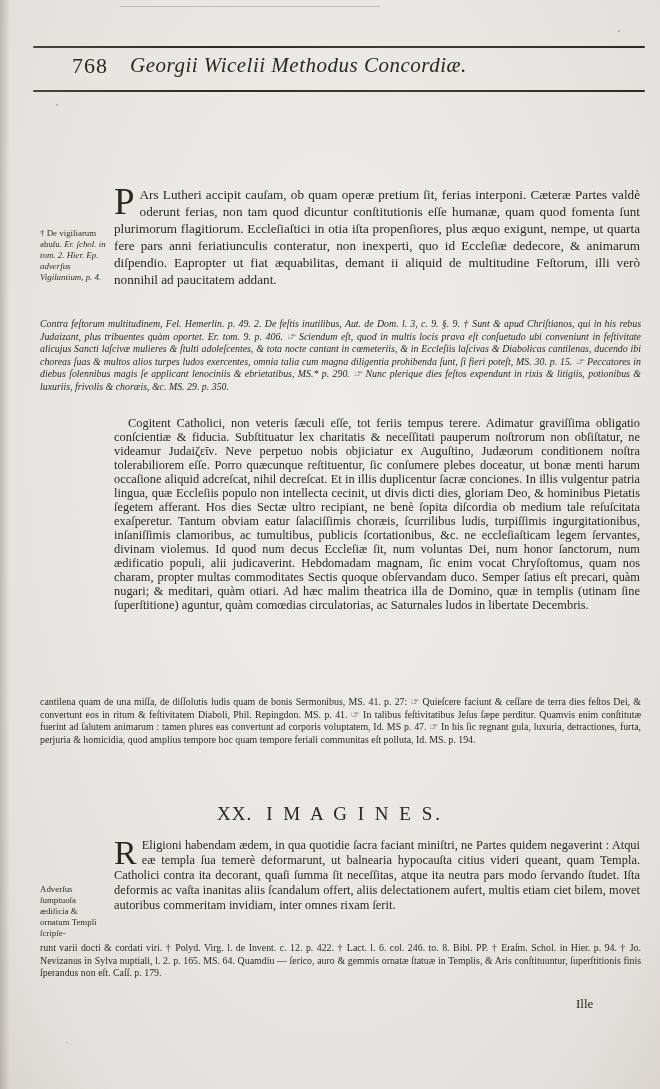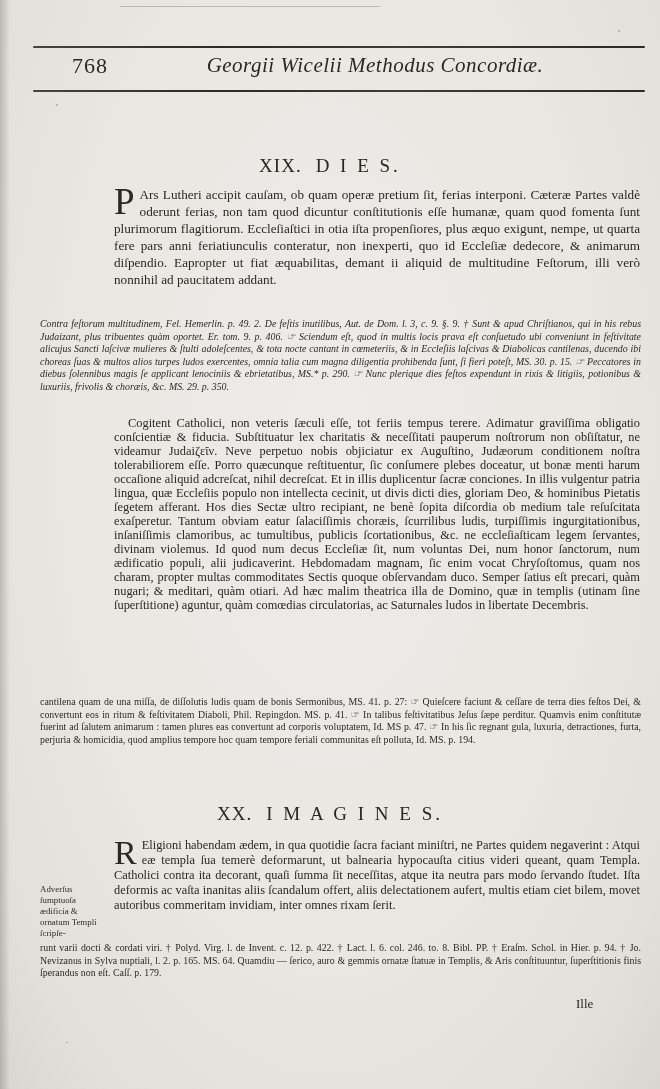--- a/index.html
+++ b/index.html
@@ -19,21 +19,21 @@
   .edge-shadow{position:absolute;left:0;top:0;width:10px;height:100%;
     background:linear-gradient(to right, rgba(70,65,55,.25), rgba(0,0,0,0));}
   .faint-top{position:absolute;left:120px;top:6px;width:260px;height:1px;background:rgba(60,55,45,.25);}
   .rule{position:absolute;left:33px;width:612px;height:2px;
     background:linear-gradient(to right,#4a443a 0%,#2f2a22 30%,#423c32 60%,#2f2a22 100%);
     border-radius:1px;}
   .rule.r1{top:46px;}
   .rule.r2{top:90px;}
 
   .page-number{position:absolute;left:72px;top:53px;font-size:22px;letter-spacing:1px;}
-  .running-title{position:absolute;left:130px;right:40px;top:53px;text-align:center;
+  .running-title{position:absolute;left:130px;right:40px;top:53px;text-align:left;
     font-style:italic;font-size:21px;letter-spacing:.5px;}
 
   .section-heading{position:absolute;left:0;width:660px;text-align:center;
     font-size:19px;letter-spacing:1px;}
   .section-heading .hnum{margin-right:14px;}
   .section-heading .hword{letter-spacing:3px;}
   .sh-dies{top:155px;}
   .sh-imagines{top:803px;}
 
   .body-para{position:absolute;left:114px;width:526px;text-align:justify;
@@ -68,28 +68,29 @@
 <div class="page">
 
   <div class="faint-top"></div>
   <div class="edge-shadow"></div>
 
   <div class="rule r1"></div>
   <div class="page-number">768</div>
   <div class="running-title">Georgii Wicelii Methodus Concordiæ.</div>
   <div class="rule r2"></div>
 
-  <div class="section-heading sh-dies">
-    <span class="hnum">XIX.</span><span class="hword">D I E S.</span>
-  </div>
 
   <div class="body-para para-1">
     <span class="dropcap">P</span><span>Ars Lutheri accipit cauſam, ob quam operæ pretium ſit, ferias interponi. Cæteræ Partes valdè oderunt ferias, non tam quod dicuntur conſtitutionis eſſe humanæ, quam quod fomenta ſunt plurimorum flagitiorum. Eccleſiaſtici in otia iſta propenſiores, plus æquo exigunt, nempe, ut quarta fere pars anni feriatiunculis conteratur, non inexperti, quo id Eccleſiæ dedecore, &amp; animarum diſpendio. Eapropter ut fiat æquabilitas, demant ii aliquid de multitudine Feſtorum, illi verò nonnihil ad paucitatem addant.</span>
   </div>
 
+  <div class="margin-note mn-1">
+    <span>† De vigiliarum abuſu.</span>
+    <span class="cite">Er. ſchol. in tom. 2. Hier. Ep. adverſus Vigilantium, p. 4.</span>
+  </div>
 
   <div class="footnote fn-1">Contra feſtorum multitudinem, Fel. Hemerlin. p. 49. 2. De feſtis inutilibus, Aut. de Dom. l. 3, c. 9. §. 9. † Sunt &amp; apud Chriſtianos, qui in his rebus Judaizant, plus tribuentes quàm oportet. Er. tom. 9. p. 406. ☞ Sciendum eſt, quod in multis locis prava eſt conſuetudo ubi conveniunt in feſtivitate alicujus Sancti laſcivæ mulieres &amp; ſtulti adoleſcentes, &amp; tota nocte cantant in cœmeteriis, &amp; in Eccleſiis laſcivas &amp; Diabolicas cantilenas, ducendo ibi choreas ſuas &amp; multos alios turpes ludos exercentes, omnia talia cum magna diligentia prohibenda ſunt, ſi fieri poteſt, MS. 30. p. 15. ☞ Peccatores in diebus ſolennibus magis ſe applicant lenociniis &amp; ebrietatibus, MS.* p. 290. ☞ Nunc plerique dies feſtos expendunt in rixis &amp; litigiis, potionibus &amp; luxuriis, frivolis &amp; choræis, &amp;c. MS. 29. p. 350.</div>
 
   <div class="body-para para-2">Cogitent Catholici, non veteris ſæculi eſſe, tot feriis tempus terere. Adimatur graviſſima obligatio conſcientiæ &amp; fiducia. Subſtituatur lex charitatis &amp; neceſſitati pauperum noſtrorum non obſiſtatur, ne videamur Judaiζεῖν. Neve perpetuo nobis objiciatur ex Auguſtino, Judæorum conditionem noſtra tolerabiliorem eſſe. Porro quæcunque reſtituentur, ſic conſumere plebes doceatur, ut bonæ menti harum occaſione aliquid adcreſcat, nihil decreſcat. Et in illis duplicentur ſacræ conciones. In illis vulgentur patria lingua, quæ Eccleſiis populo non intellecta cecinit, ut divis dicti dies, gloriam Deo, &amp; hominibus Pietatis ſegetem afferant. Hos dies Sectæ ultro recipiant, ne benè ſopita diſcordia ob medium tale reſuſcitata exaſperetur. Tantum obviam eatur ſalaciſſimis choræis, ſcurrilibus ludis, turpiſſimis ingurgitationibus, inſaniſſimis clamoribus, ac tumultibus, publicis ſcortationibus, &amp;c. ne eccleſiaſticam legem ſervantes, divinam violemus. Id quod num decus Eccleſiæ ſit, num voluntas Dei, num honor ſanctorum, num ædificatio populi, alii judicaverint. Hebdomadam magnam, ſic enim vocat Chryſoſtomus, quam nos charam, propter multas commoditates Sectis quoque obſervandam duco. Semper ſatius eſt precari, quàm nugari; &amp; meditari, quàm otiari. Ad hæc malim theatrica illa de Domino, quæ in templis (utinam ſine ſuperſtitione) aguntur, quàm comœdias circulatorias, ac Saturnales ludos in libertate Decembris.</div>
 
 
   <div class="footnote fn-2">cantilena quam de una miſſa, de diſſolutis ludis quam de bonis Sermonibus, MS. 41. p. 27: ☞ Quieſcere faciunt &amp; ceſſare de terra dies feſtos Dei, &amp; convertunt eos in ritum &amp; feſtivitatem Diaboli, Phil. Repingdon. MS. p. 41. ☞ In talibus feſtivitatibus Jeſus ſæpe perditur. Quamvis enim conſtitutæ fuerint ad ſalutem animarum : tamen plures eas convertunt ad corporis voluptatem, Id. MS p. 47. ☞ In his ſic regnant gula, luxuria, detractiones, furta, perjuria &amp; homicidia, quod amplius tempore hoc quam tempore feriali communitas eſt polluta, Id. MS. p. 194.</div>
 
   <div class="section-heading sh-imagines">
     <span class="hnum">XX.</span><span class="hword">I M A G I N E S.</span>

